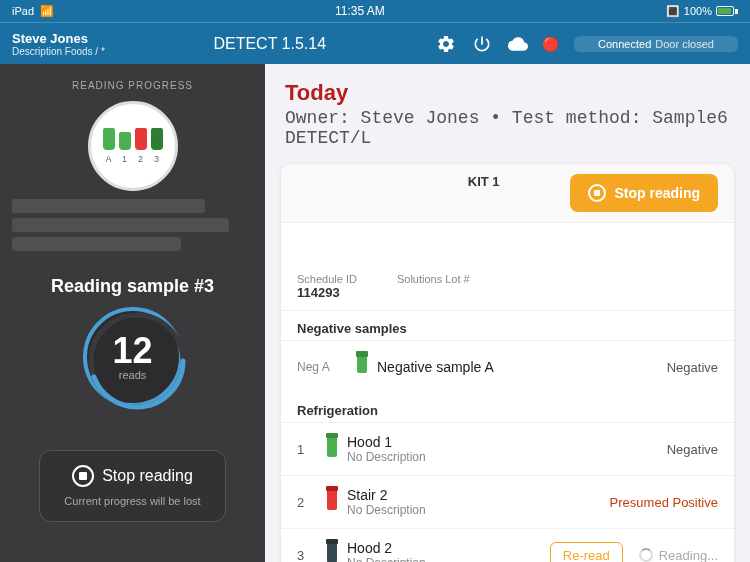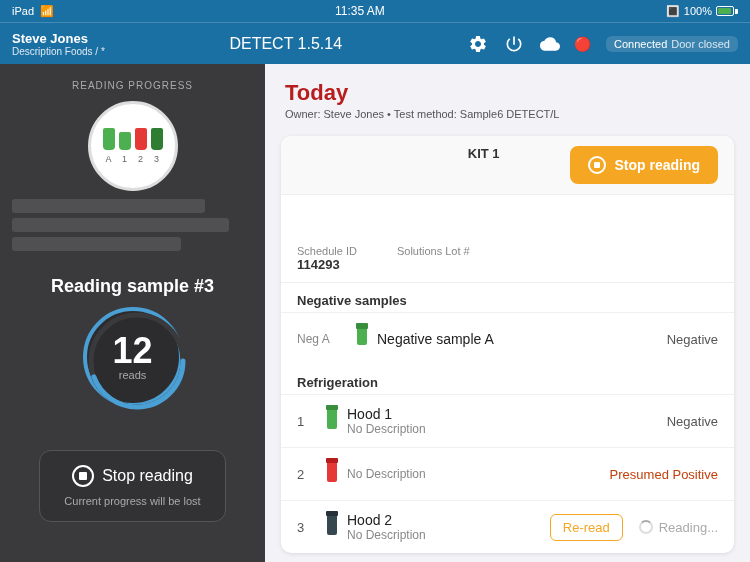--- a/index.html
+++ b/index.html
@@ -81,24 +81,24 @@
       display: flex; align-items: center; justify-content: center;
     }
     .stop-square { width: 8px; height: 8px; background: white; border-radius: 1px; }
     .progress-warning { color: #aaa; font-size: 11px; }
 
     
     .right-panel { flex: 1; background: #f2f2f7; overflow-y: auto; }
 
     .right-header { padding: 16px 20px 8px; }
     .right-header h1 { font-size: 22px; font-weight: 700; color: #b91c1c; }
-    .right-header p { font-size: 11px; color: #555; margin-top: 2px; }
+    .right-header p { font-size: 18px; color: #555; margin-top: 2px; font-family: Liberation Mono, monospace; }
     .connected-badge {
       background: rgba(255,255,255,0.15); border-radius: 6px;
-      padding: 2px 8px; color: white; font-size: 11px; display: flex; align-items: center; gap: 4px;
+      padding: 2px 24px; color: white; font-size: 11px; display: flex; align-items: center; gap: 4px;
     }
 
     
     .kit-section { background: white; margin: 8px 16px; border-radius: 10px; overflow: hidden; box-shadow: 0 1px 4px rgba(0,0,0,0.1); }
     .kit-header {
       display: flex; align-items: flex-start; justify-content: space-between;
       padding: 10px 16px; background: #f9f9f9; border-bottom: 1px solid #eee;
     }
     .kit-header-center { font-size: 13px; font-weight: 600; color: #333; text-align: center; flex: 1; }
     .kit-info-row { display: flex; padding: 10px 16px; gap: 40px; border-bottom: 1px solid #eee; }
@@ -311,20 +311,21 @@
 
       <div class="sample-row">
         <div class="row-num">2</div>
         <div class="vial-icon">
           <svg width="14" height="28" viewBox="0 0 14 28">
             <rect x="2" y="2" width="10" height="22" rx="2" ry="2" fill="#e53935"></rect>
             <rect x="1" y="0" width="12" height="5" rx="1" fill="#b71c1c"></rect>
           </svg>
         </div>
         <div class="sample-row-info">
+          <div class="sample-row-name">Stair 2</div>
           <div class="sample-row-desc">No Description</div>
         </div>
         <div class="sample-result presumed">Presumed Positive</div>
       </div>
 
       <div class="sample-row">
         <div class="row-num">3</div>
         <div class="vial-icon">
           <svg width="14" height="28" viewBox="0 0 14 28">
             <rect x="2" y="2" width="10" height="22" rx="2" ry="2" fill="#37474f"></rect>

